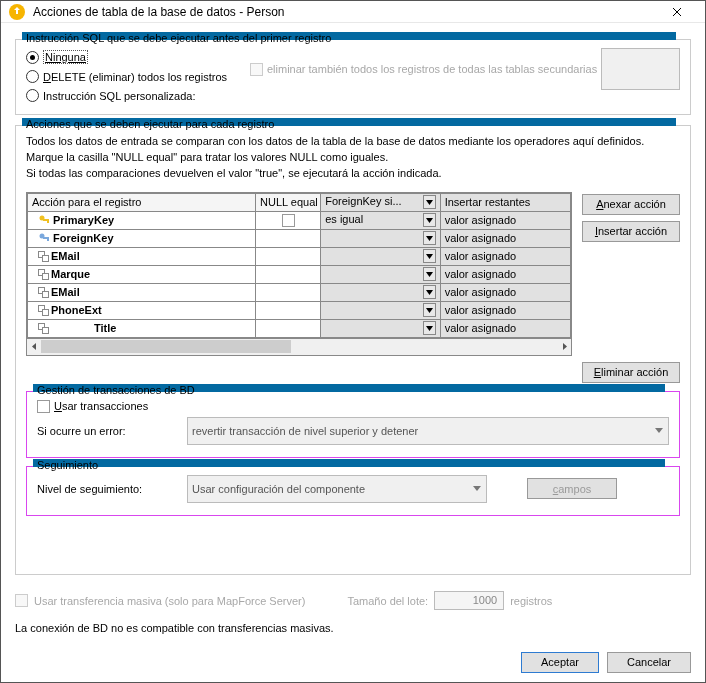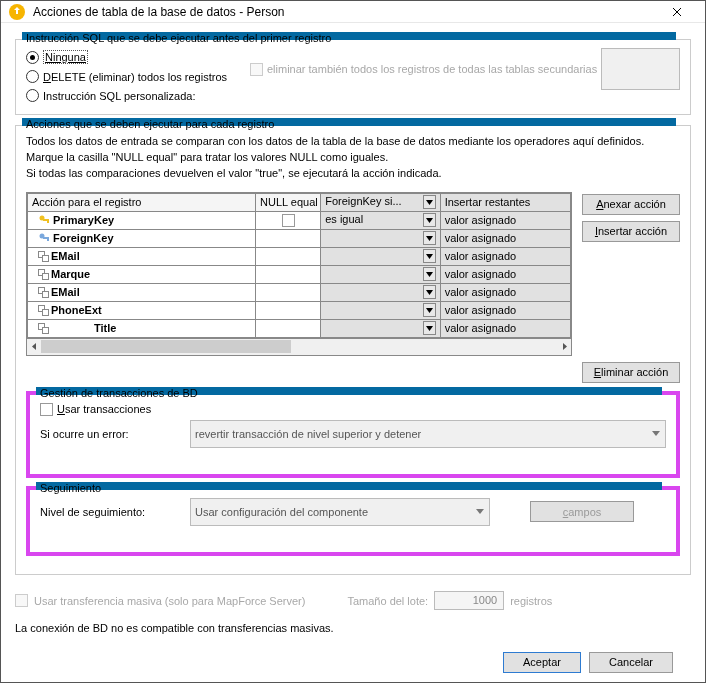--- a/index.html
+++ b/index.html
@@ -44,31 +44,31 @@
 .dd-arrow svg{width:7px;height:5px;fill:#000;}
 .hscroll{ height:17px; border:1px solid #888; border-top:none; background:#f0f0f0; position:relative; display:flex; align-items:center;}
 .hscroll .thumb{ position:absolute; left:14px; top:1px; height:13px; width:250px; background:#cdcdcd;}
 .hscroll .larr,.hscroll .rarr{ width:14px;height:15px; display:flex;align-items:center;justify-content:center;}
 .hscroll .rarr{ margin-left:auto;}
 .hscroll svg{width:7px;height:7px;fill:#555;}
 .side-btns{ width:98px; display:flex; flex-direction:column; gap:6px; padding-top:2px;}
 .btn{ height:21px; border:1px solid #999; background:#e1e1e1; display:flex;align-items:center;justify-content:center; cursor:pointer; padding:0 10px;}
 .btn.disabled{ color:#9a9a9a;}
 .btn.primary{ border:1px solid #2e7bd1;}
-.subgroup{ border:4px solid #d946ef; padding:6px 10px 26px 10px; margin-top:8px; position:relative;}
+.subgroup{ border:1px solid #d946ef; padding:6px 10px 12px 10px; margin-top:8px; position:relative;}
 .subgroup .legend{ top:-14px; font-size:11px;}
 .form-row{ display:flex; align-items:center; margin-top:4px;}
 .form-row .lbl{ width:150px;}
 .select{ flex:1; height:28px; border:1px solid #bbb; background:#f0f0f0; padding:0 4px; display:flex; align-items:center; position:relative; color:#555;}
 .select .dd{ position:absolute; right:1px; top:1px; bottom:1px; width:16px; display:flex;align-items:center;justify-content:center;}
 .select .dd svg{width:8px;height:5px;fill:#777;}
 .bottom-row{ display:flex; align-items:center; gap:6px; margin-top:10px;}
 .numbox{ width:70px; height:19px; border:1px solid #bbb; background:#f5f5f5; text-align:right; padding:0 6px; line-height:17px; color:#888;}
 .msg{ margin-top:6px;}
-.footer{ height:40px; border-top:0; display:flex; align-items:center; justify-content:flex-end; padding:0 32px; gap:8px;}
+.footer{ height:40px; border-top:0; display:flex; align-items:center; justify-content:flex-end; padding:0 14px; gap:8px;}
 .u{ text-decoration:underline;}
 </style>
 </head>
 <body>
 
 <div class="window">
   <div class="titlebar">
     <span class="icon">
         <svg viewBox="0 0 10 10">
           <path d="M5 0L2 3h2v4h2V3h2z"></path>
@@ -326,21 +326,21 @@
             <span class="lbl">Nivel de seguimiento:</span>
             <div class="select" style="max-width:300px;">
               <span>Usar configuración del componente</span>
               <span class="dd">
                   <svg viewBox="0 0 8 5">
                     <path d="M0 0h8L4 5z"></path>
                   </svg>
                 </span>
             </div>
             <div style="width:40px;"></div>
-            <div class="btn disabled" style="width:104px;">
+            <div class="btn disabled" style="width:90px;">
                 <span><span class="u">c</span>ampos</span>
               </div>
           </div>
         </div>
       </div>
     </div>
 
     <div class="bottom-row">
       <span class="chk disabled"></span>
       <span class="disabled-text">Usar transferencia masiva (solo para MapForce Server)</span>

